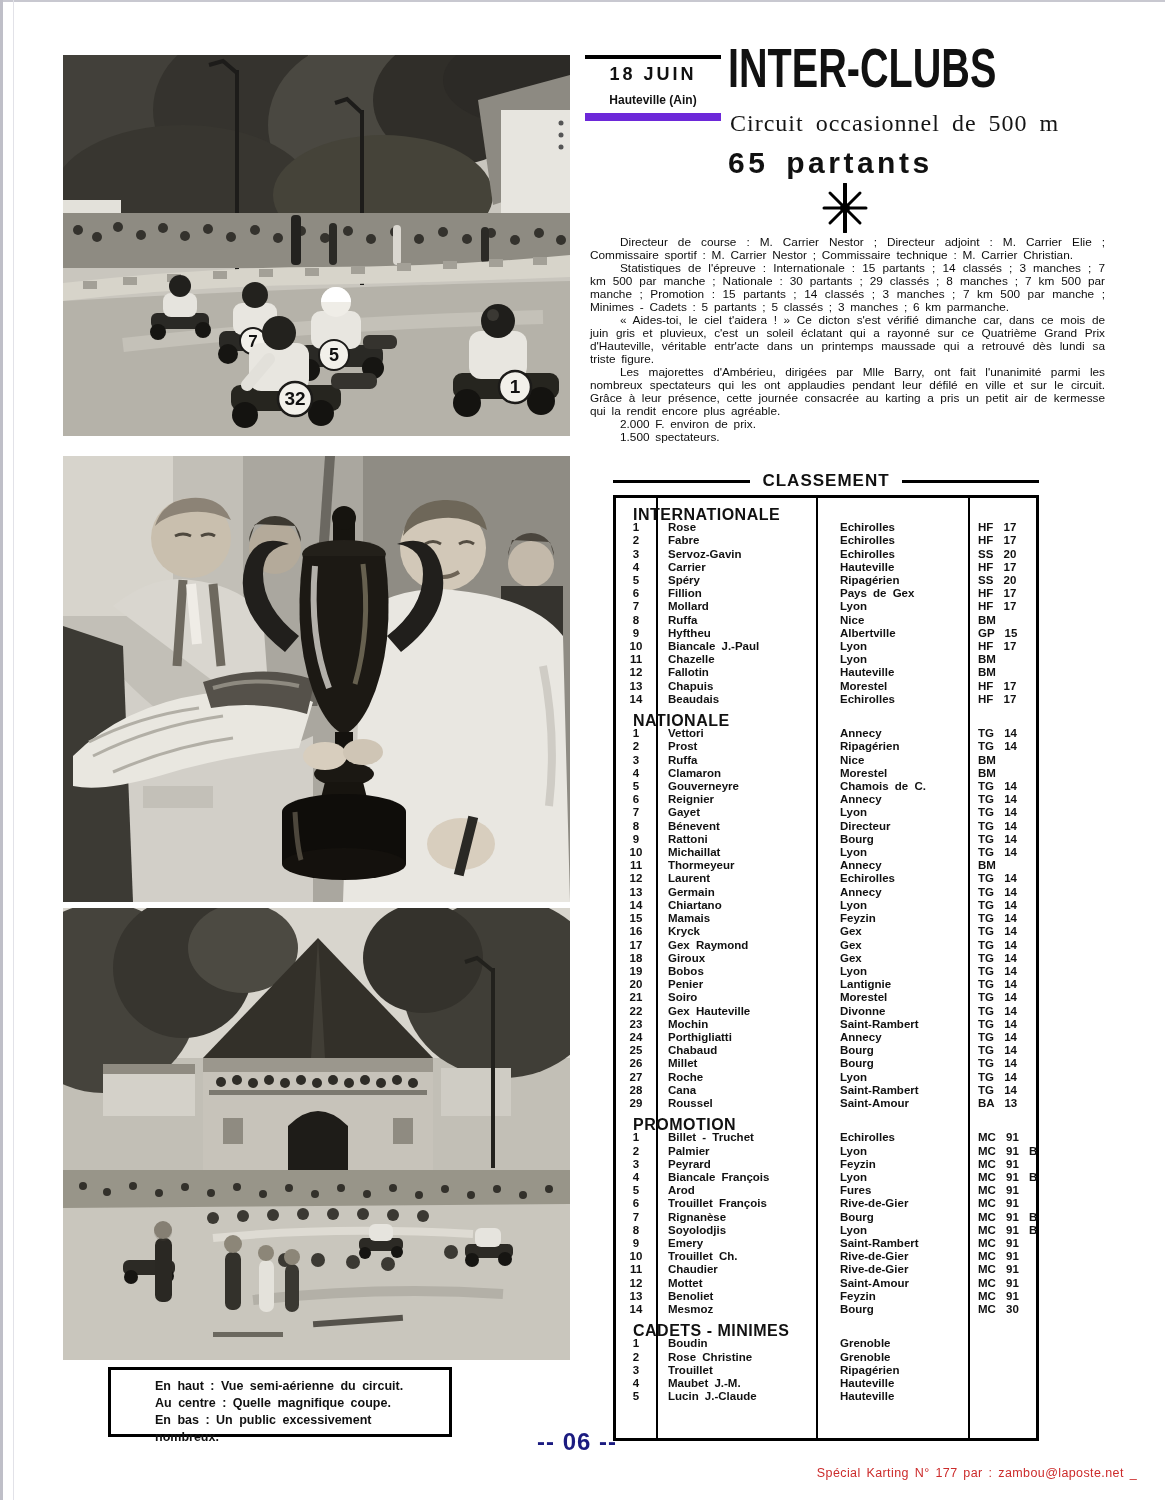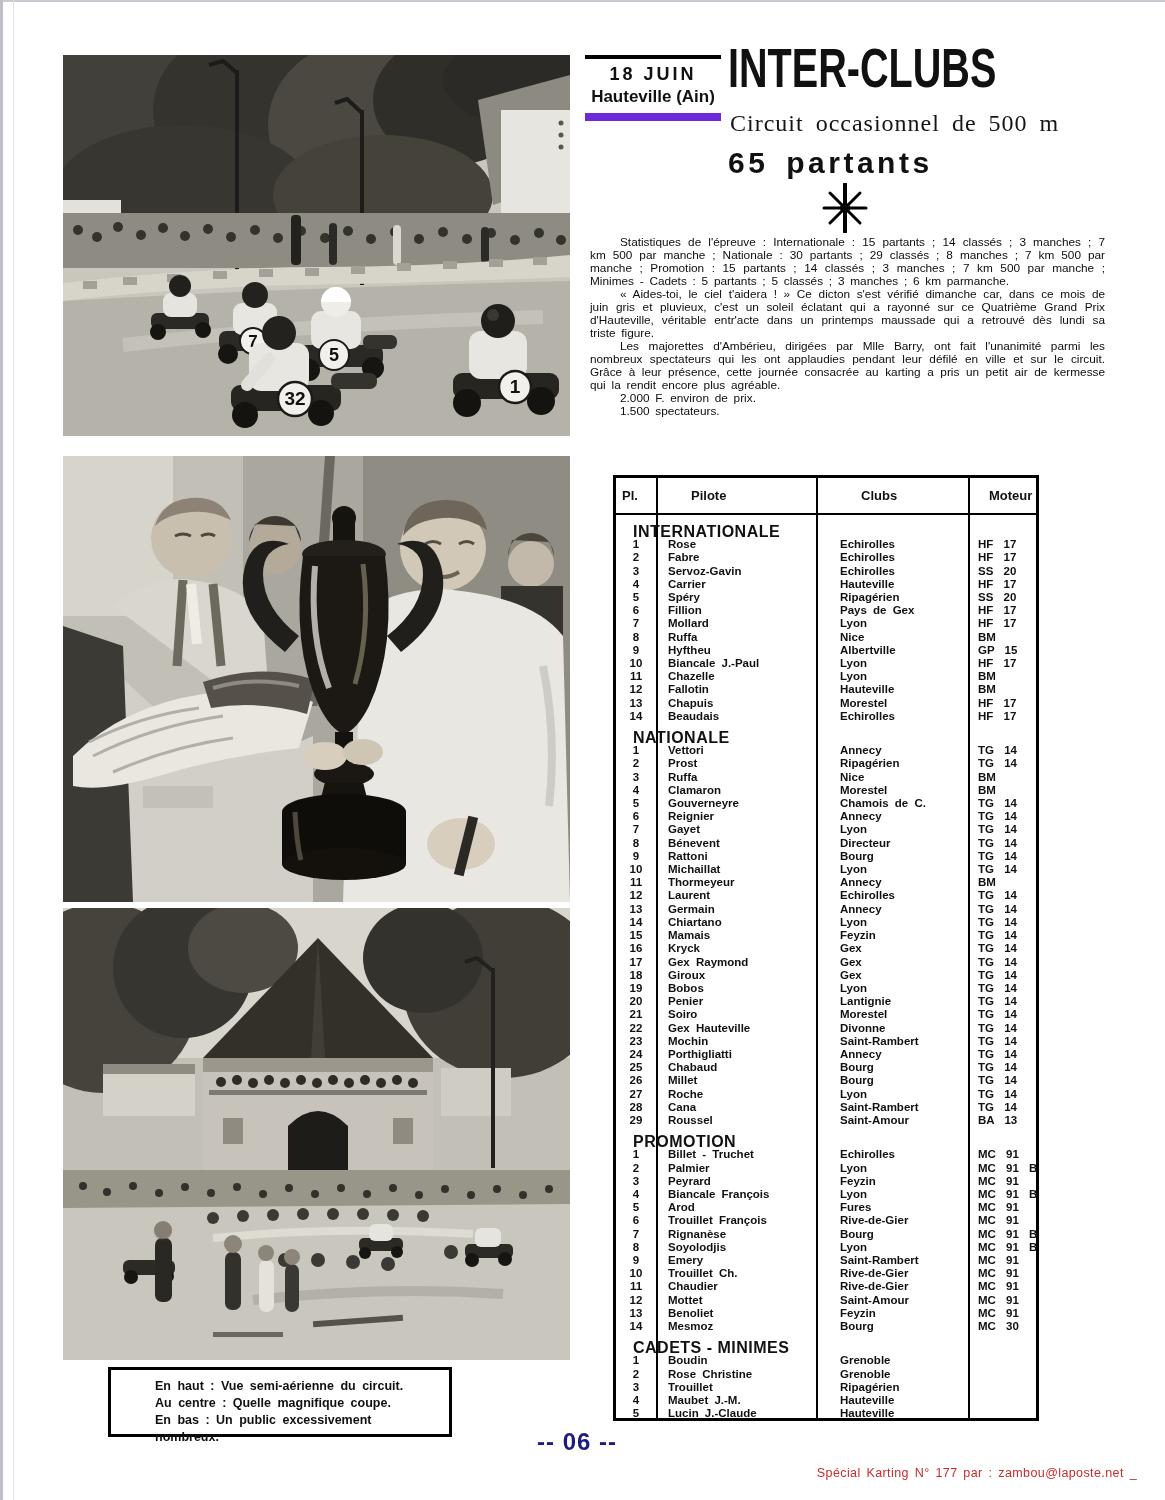--- a/index.html
+++ b/index.html
@@ -24,21 +24,21 @@
     padding:8px 8px 8px 44px;
   }
   .caption-box div{font-weight:bold;font-size:12.5px;line-height:17px;word-spacing:3px;}
 
   
   .date-box{
     position:absolute;left:585px;top:55px;width:132px;text-align:center;
     border-top:4px solid #000;border-bottom:8px solid #6d28d9;padding:5px 2px 6px 2px;
   }
   .date-line1{font-weight:bold;font-size:18px;letter-spacing:3px;}
-  .date-line2{font-weight:bold;font-size:17px;margin-top:2px;}
+  .date-line2{font-weight:bold;font-size:12px;margin-top:8px;}
 
   .main-title{
     position:absolute;left:728px;top:40px;
     font-weight:bold;font-size:55px;line-height:56px;letter-spacing:0px;
     transform:scaleX(0.72);transform-origin:left top;white-space:nowrap;
   }
   .sub-title{
     position:absolute;left:730px;top:110px;
     font-family:"Liberation Serif",serif;font-size:24px;letter-spacing:1px;word-spacing:5px;
     white-space:nowrap;color:#151515;
@@ -453,38 +453,38 @@
       <line x1="25" y1="1" x2="25" y2="49" stroke-width="4"></line>
       <line x1="4" y1="25" x2="46" y2="25" stroke-width="3"></line>
       <line x1="10" y1="10" x2="40" y2="40" stroke-width="3"></line>
       <line x1="40" y1="10" x2="10" y2="40" stroke-width="3"></line>
     </g>
     <circle cx="25" cy="25" r="5" fill="#000"></circle>
   </svg>
 </div>
 
 <div class="article">
+  <p>Directeur de course : M. Carrier Nestor ; Directeur adjoint : M. Carrier Elie ; Commissaire sportif : M. Carrier Nestor ; Commissaire technique : M. Carrier Christian.</p>
   <p>Statistiques de l'épreuve : Internationale : 15 partants ; 14 classés ; 3 manches ; 7 km 500 par manche ; Nationale : 30 partants ; 29 classés ; 8 manches ; 7 km 500 par manche ; Promotion : 15 partants ; 14 classés ; 3 manches ; 7 km 500 par manche ; Minimes - Cadets : 5 partants ; 5 classés ; 3 manches ; 6 km parmanche.</p>
   <p>« Aides-toi, le ciel t'aidera ! » Ce dicton s'est vérifié dimanche car, dans ce mois de juin gris et pluvieux, c'est un soleil éclatant qui a rayonné sur ce Quatrième Grand Prix d'Hauteville, véritable entr'acte dans un printemps maussade qui a retrouvé dès lundi sa triste figure.</p>
   <p>Les majorettes d'Ambérieu, dirigées par Mlle Barry, ont fait l'unanimité parmi les nombreux spectateurs qui les ont applaudies pendant leur défilé en ville et sur le circuit. Grâce à leur présence, cette journée consacrée au karting a pris un petit air de kermesse qui la rendit encore plus agréable.</p>
   <p class="plain">2.000 F. environ de prix.</p>
   <p class="plain">1.500 spectateurs.</p>
 </div>
 
 <div class="classement">
+  <div class="classement-title">
+    <div class="rule"></div>
+    <div class="t">CLASSEMENT</div>
+    <div class="rule"></div>
+  </div>
   <div class="ctable">
     <div class="vline v1"></div>
     <div class="vline v2"></div>
     <div class="vline v3"></div>
-    <div class="thead">
-      <span class="th-pl">Pl.</span>
-      <span class="th-pilote">Pilote</span>
-      <span class="th-clubs">Clubs</span>
-      <span class="th-moteur">Moteur</span>
-    </div>
     <div class="tbody">
         <div class="sec-title">INTERNATIONALE</div>
         <div class="trow">
           <span class="c-pl">1</span>
           <span class="c-pilote">Rose</span>
           <span class="c-club">Echirolles</span>
           <span class="c-moteur">HF 17</span>
         </div>
         <div class="trow">
           <span class="c-pl">2</span>

